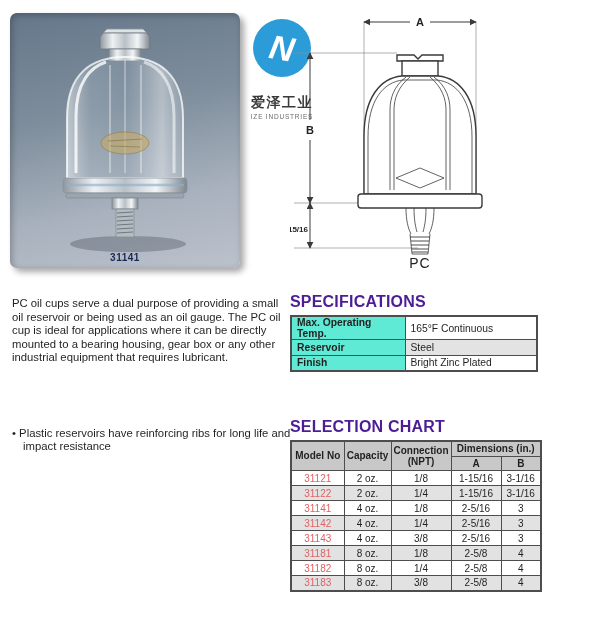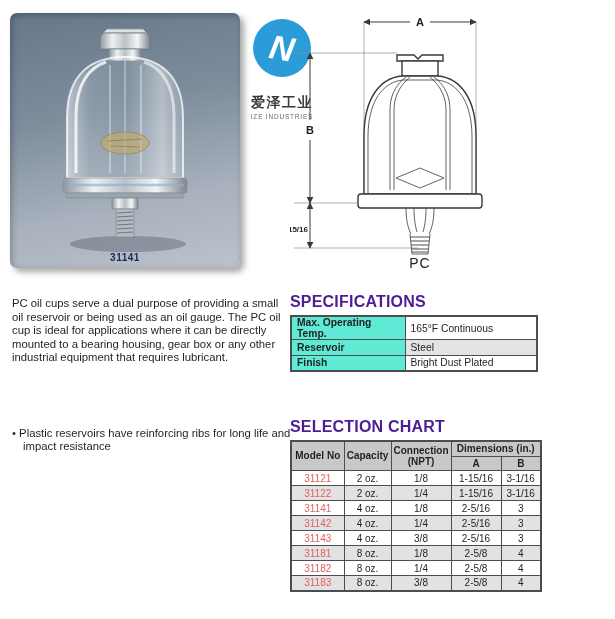--- a/index.html
+++ b/index.html
@@ -207,21 +207,21 @@
       <tr>
         <td class="lbl">Max. Operating Temp.</td>
         <td class="val">165°F Continuous</td>
       </tr>
       <tr>
         <td class="lbl">Reservoir</td>
         <td class="val">Steel</td>
       </tr>
       <tr>
         <td class="lbl">Finish</td>
-        <td class="val">Bright Dust Plated</td>
+        <td class="val">Bright Zinc Plated</td>
       </tr>
     </tbody>
   </table>
 
   <h2 class="sec" id="chart-title">SELECTION CHART</h2>
   <table class="chart">
     <colgroup>
       <col class="c-model">
         <col class="c-cap">
         <col class="c-conn">

